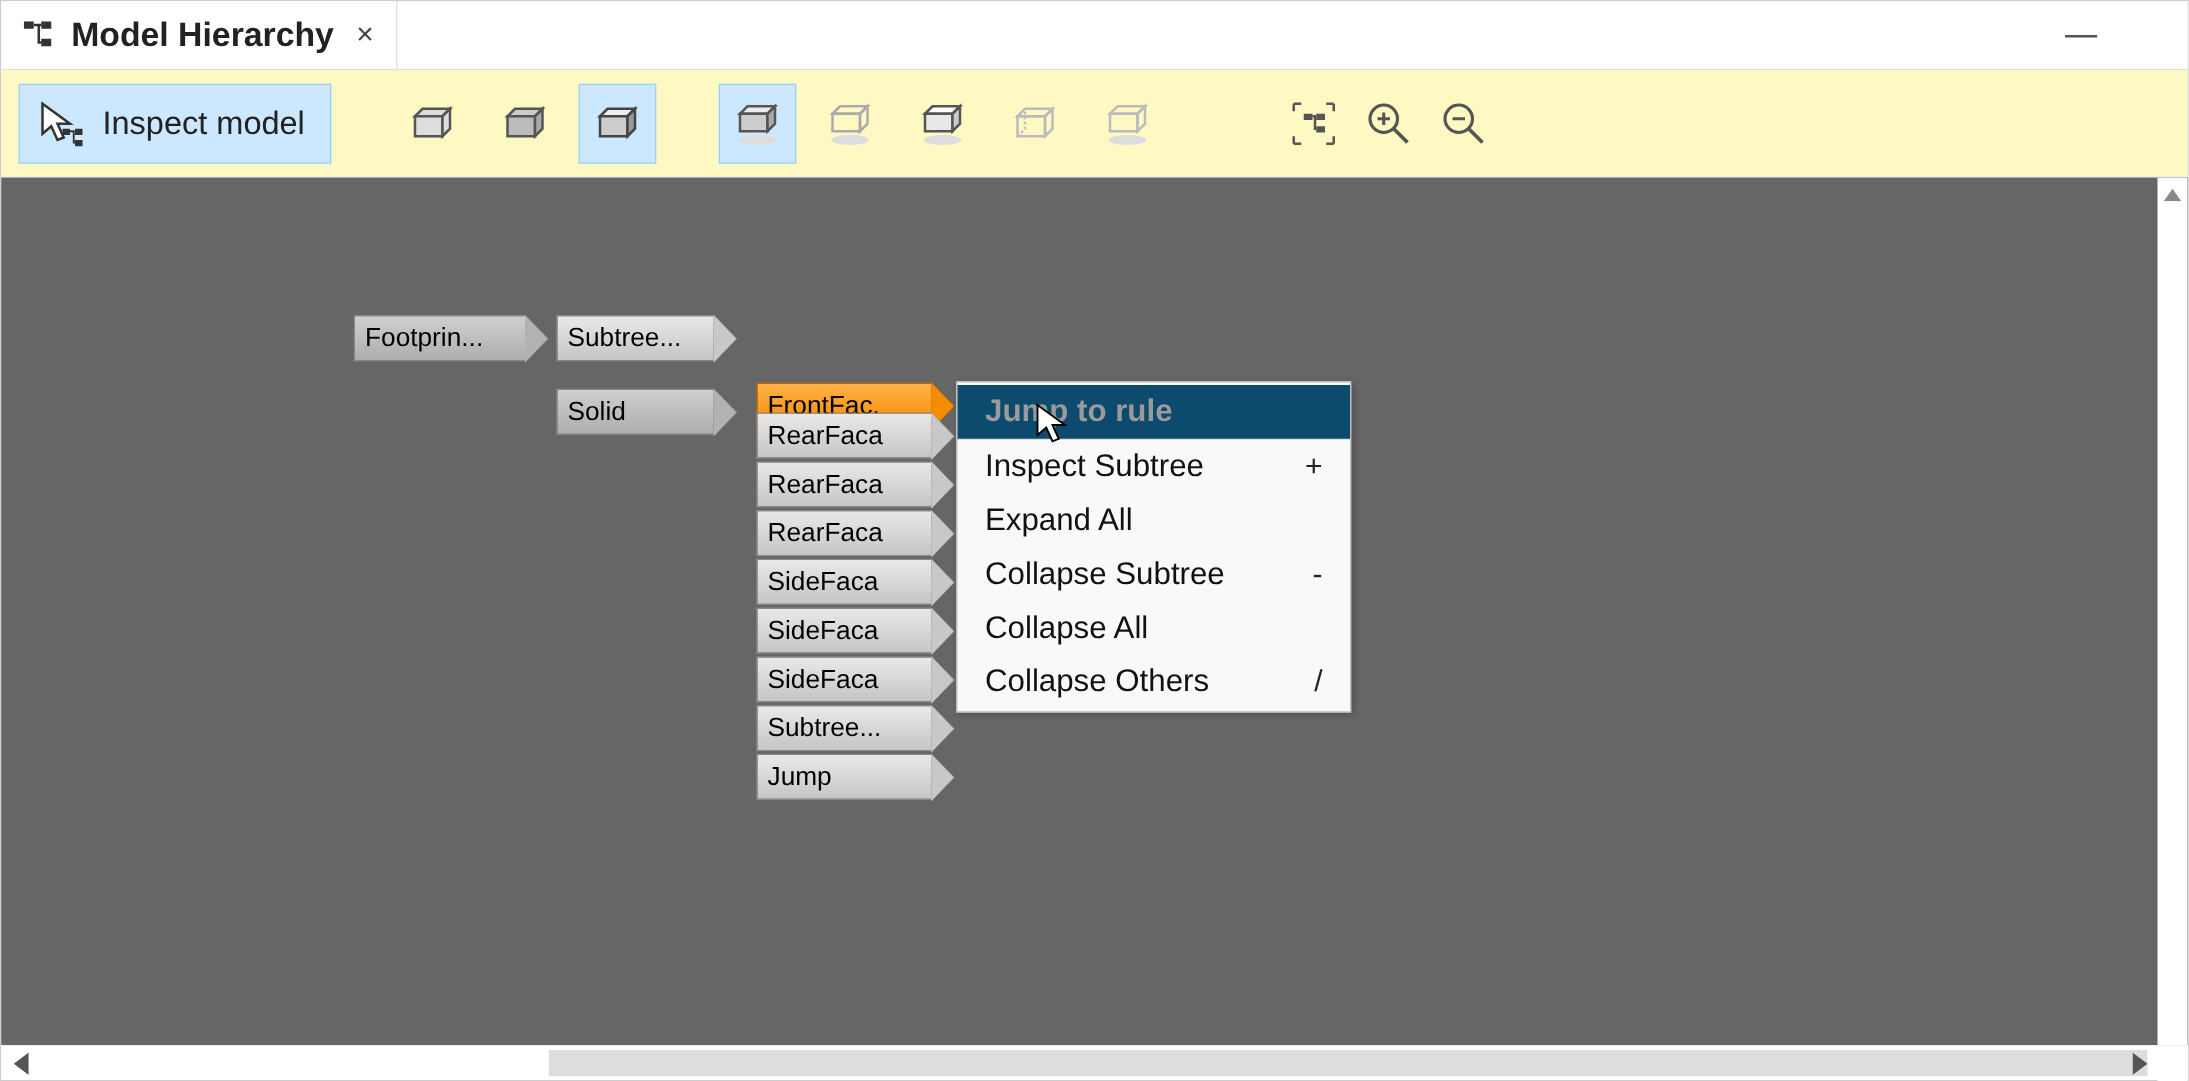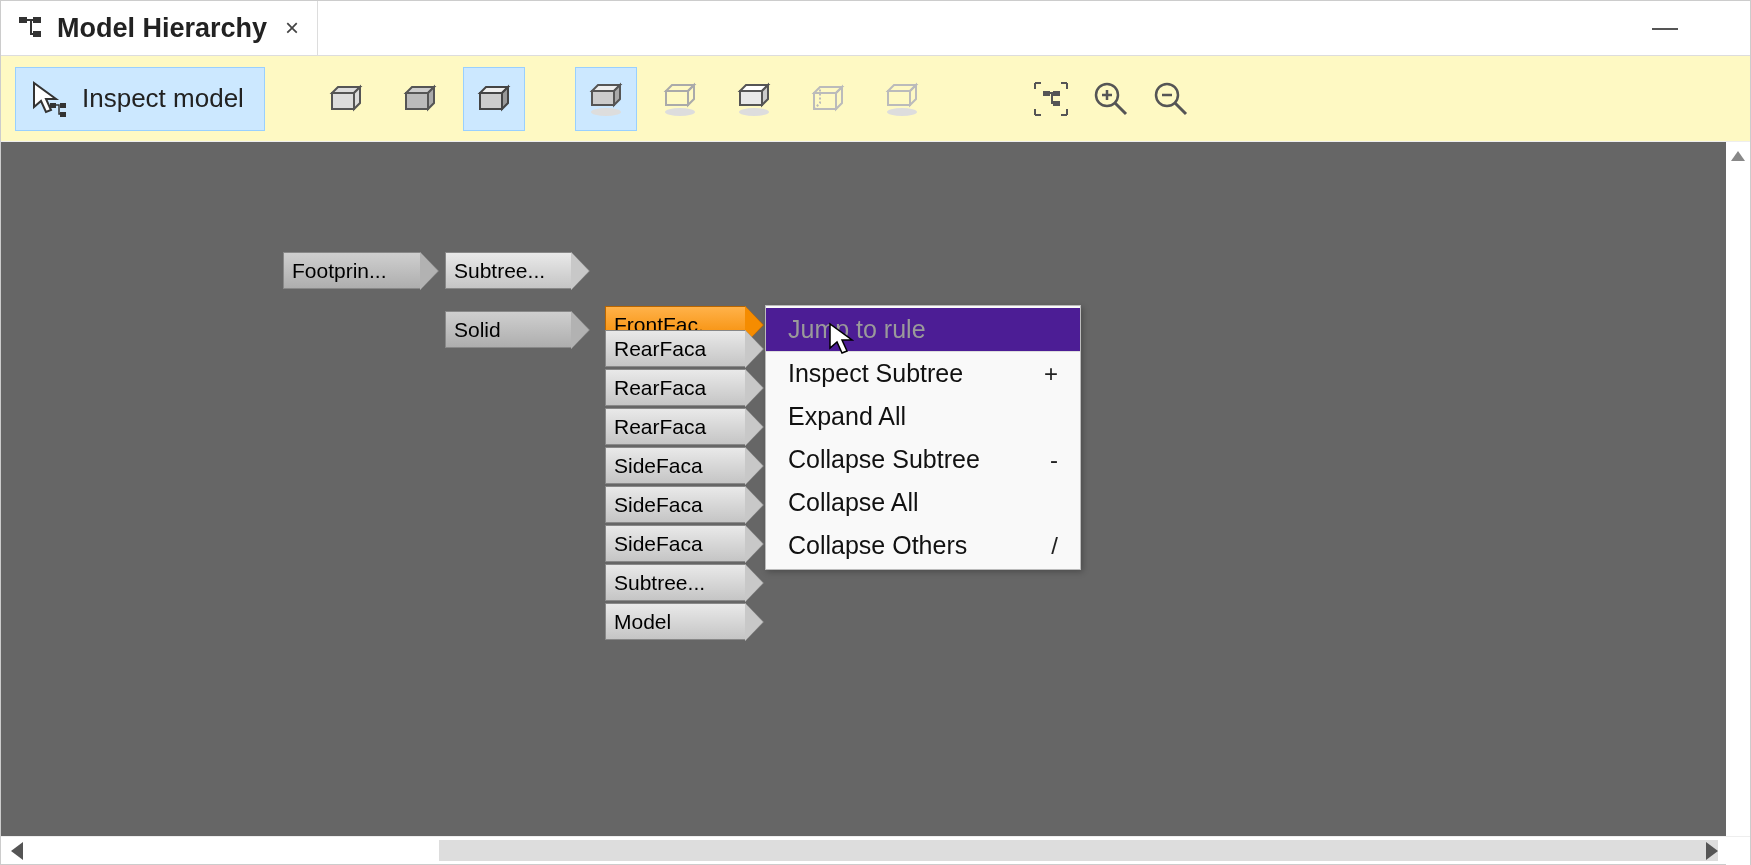--- a/index.html
+++ b/index.html
@@ -44,21 +44,21 @@
   .node::before { content:""; position:absolute; right:-19px; top:-1px; width:0; height:0; border-top:19px solid transparent; border-bottom:19px solid transparent; border-left:19px solid #888; }
   .node.grey-deep { background:linear-gradient(#cfcfcf,#aeaeae); }
   .node.grey-deep::after{ border-left-color:#b2b2b2; }
   .node.selected { background:linear-gradient(#ffb24a,#f58a00); border-color:#b86500; }
   .node.selected::after { border-left-color:#f58c00; }
   .node.selected::before { border-left-color:#b86500; }
 
   
   .ctx-menu { position:absolute; background:#f9f9f9; border:1px solid #bbb; box-shadow:2px 2px 6px rgba(0,0,0,.25); font-size:25px; color:#111; padding:2px 0; }
   .ctx-item { display:flex; align-items:center; justify-content:space-between; padding:7px 22px; min-width:300px; }
-  .ctx-item.disabled { color:#9a9a9a; background:#4c1d95; }
+  .ctx-item.disabled { color:#9a9a9a; background:#0c4a6e;font-weight:bold; }
   .ctx-item.sep-after { border-bottom:1px solid #ddd; }
   .ctx-shortcut { color:#222; font-size:24px; margin-left:40px; }
   .ctx-item.disabled .ctx-shortcut { color:#aaa; }
 
   
   .cursor { position:absolute; width:26px; height:34px; }
 
   
   .hscrollbar { height:28px; background:#fff; display:flex; align-items:center; position:relative; border-top:1px solid #eee; }
   .hscrollbar .harrow { width:28px; height:28px; display:flex; align-items:center; justify-content:center; font-size:22px; color:#444; font-weight:700; }
@@ -280,21 +280,21 @@
       <div class="node" style="left:604px; top:344px; width:140px;">
         <span>SideFaca</span>
       </div>
       <div class="node" style="left:604px; top:383px; width:140px;">
         <span>SideFaca</span>
       </div>
       <div class="node" style="left:604px; top:422px; width:140px;">
         <span>Subtree...</span>
       </div>
       <div class="node" style="left:604px; top:461px; width:140px;">
-        <span>Model</span>
+        <span>Jump</span>
       </div>
 
       <div class="ctx-menu" style="left:764px; top:163px; width:316px;">
         <div class="ctx-item disabled sep-after">
           <span>Jump to rule</span>
           <span class="ctx-shortcut"></span>
         </div>
         <div class="ctx-item">
           <span>Inspect Subtree</span>
           <span class="ctx-shortcut">+</span>

